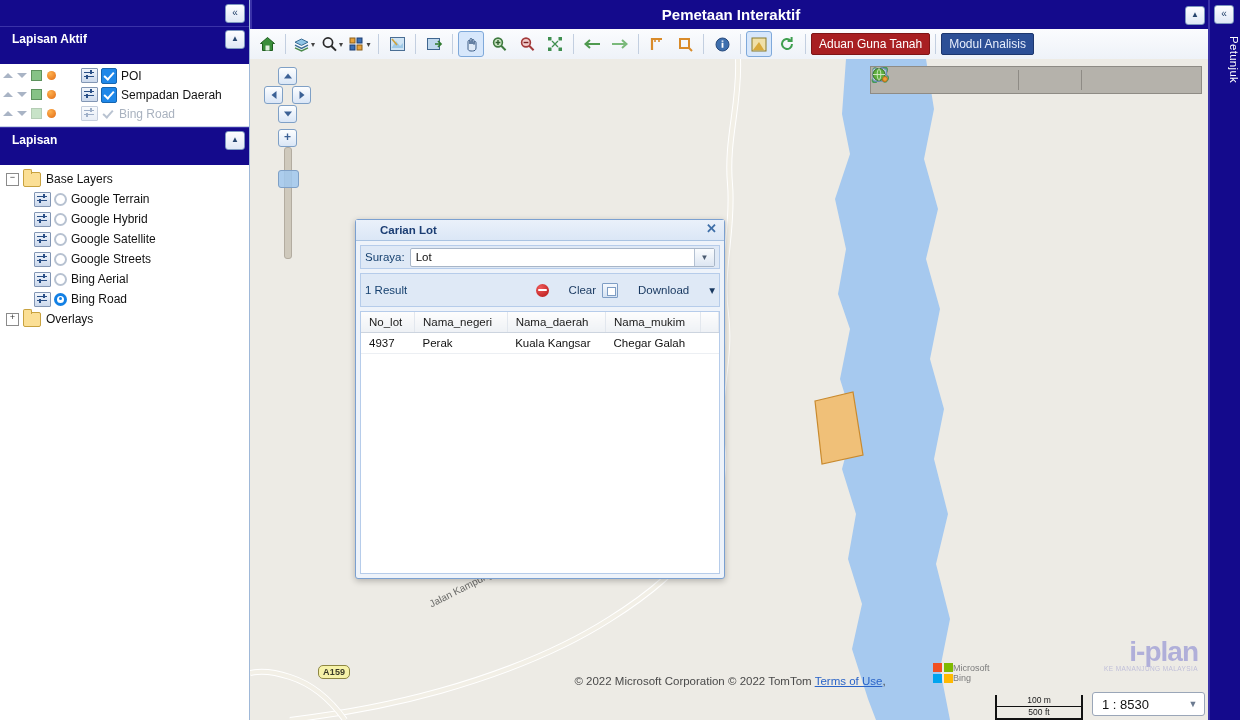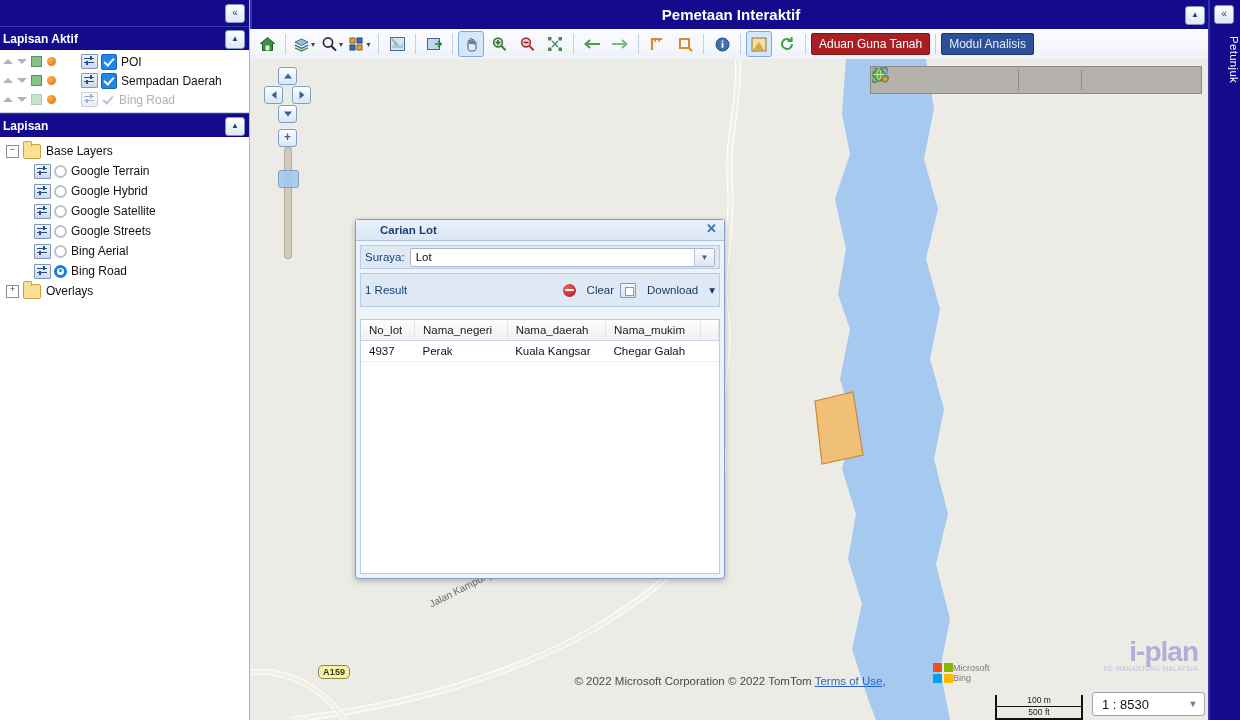--- a/index.html
+++ b/index.html
@@ -18,22 +18,22 @@
     height:26px;background:#140a8c;position:relative;
   }
   .collapse-btn{
     position:absolute;right:4px;top:4px;width:18px;height:17px;
     background:linear-gradient(#fdfdff,#dfe8f6);
     border:1px solid #7e98c0;border-radius:3px;
     color:#27456e;font-size:10px;line-height:15px;text-align:center;
     cursor:pointer;
   }
   .section-head{
-    height:24px;background:#140a8c;color:#ffffff;
-    font-weight:bold;font-size:12px;line-height:24px;padding-left:3px;
+    height:38px;background:#140a8c;color:#ffffff;
+    font-weight:bold;font-size:12px;line-height:24px;padding-left:12px;
     position:relative;box-sizing:border-box;
     border-top:1px solid #3a32a8;
   }
   .section-head .toggle{
     position:absolute;right:4px;top:3px;width:18px;height:17px;
     background:linear-gradient(#fdfdff,#dfe8f6);
     border:1px solid #7e98c0;border-radius:3px;
     color:#27456e;font-size:8px;line-height:16px;text-align:center;cursor:pointer;
   }
   .active-layers{background:#fff;padding:2px 0 3px 0;border-bottom:1px solid #c7d4e6;}
@@ -227,27 +227,27 @@
   .combo .arrow{
     width:19px;height:17px;background:linear-gradient(#fafcfe,#dde6f2);border-left:1px solid #b4c1d2;
     font-size:8px;color:#4a5a70;text-align:center;line-height:17px;cursor:pointer;
   }
   .dlg-result{
     margin:0 4px 4px 4px;height:22px;background:#dfe9f6;border:1px solid #b6ccea;
     display:flex;align-items:center;justify-content:space-between;padding:16px 4px;box-sizing:border-box;
   }
   .res-count{font-size:11.5px;color:#15406f;}
   .res-actions{display:flex;align-items:center;gap:6px;}
-  .act{display:flex;align-items:center;gap:11px;font-size:11.5px;color:#17375f;cursor:pointer;}
+  .act{display:flex;align-items:center;gap:20px;font-size:11.5px;color:#17375f;cursor:pointer;}
   .ico-clear{width:13px;height:13px;border-radius:50%;background:radial-gradient(circle at 35% 30%,#ef5a5a,#b31414);position:relative;}
   .ico-clear:after{content:"";position:absolute;left:2px;top:5px;width:9px;height:2px;background:#fff;border-radius:1px;}
   .ico-dl{width:14px;height:13px;background:linear-gradient(#f4f8fd,#d5e2f2);border:1px solid #7e9dc4;border-radius:1px;position:relative;}
   .ico-dl:after{content:"";position:absolute;left:4px;top:3px;width:7px;height:7px;background:#fff;border:1px solid #7e9dc4;}
   .dlg-body{
-    flex:1;margin:8px 4px 4px 4px;background:#fff;border:1px solid #b6ccea;overflow:hidden;
+    flex:1;margin:0 4px 4px 4px;background:#fff;border:1px solid #b6ccea;overflow:hidden;
   }
   table.rtab{width:100%;border-collapse:collapse;}
   table.rtab th{
     font-size:11.5px;font-weight:normal;color:#1a1a1a;text-align:left;
     background:linear-gradient(#fdfdfd,#eef1f5);border-bottom:1px solid #ccd4df;
     border-right:1px solid #e2e7ee;padding:4px 8px;white-space:nowrap;
   }
   table.rtab td{
     font-size:11.5px;color:#111;padding:4px 8px;border-bottom:1px solid #eceff3;white-space:nowrap;
   }

